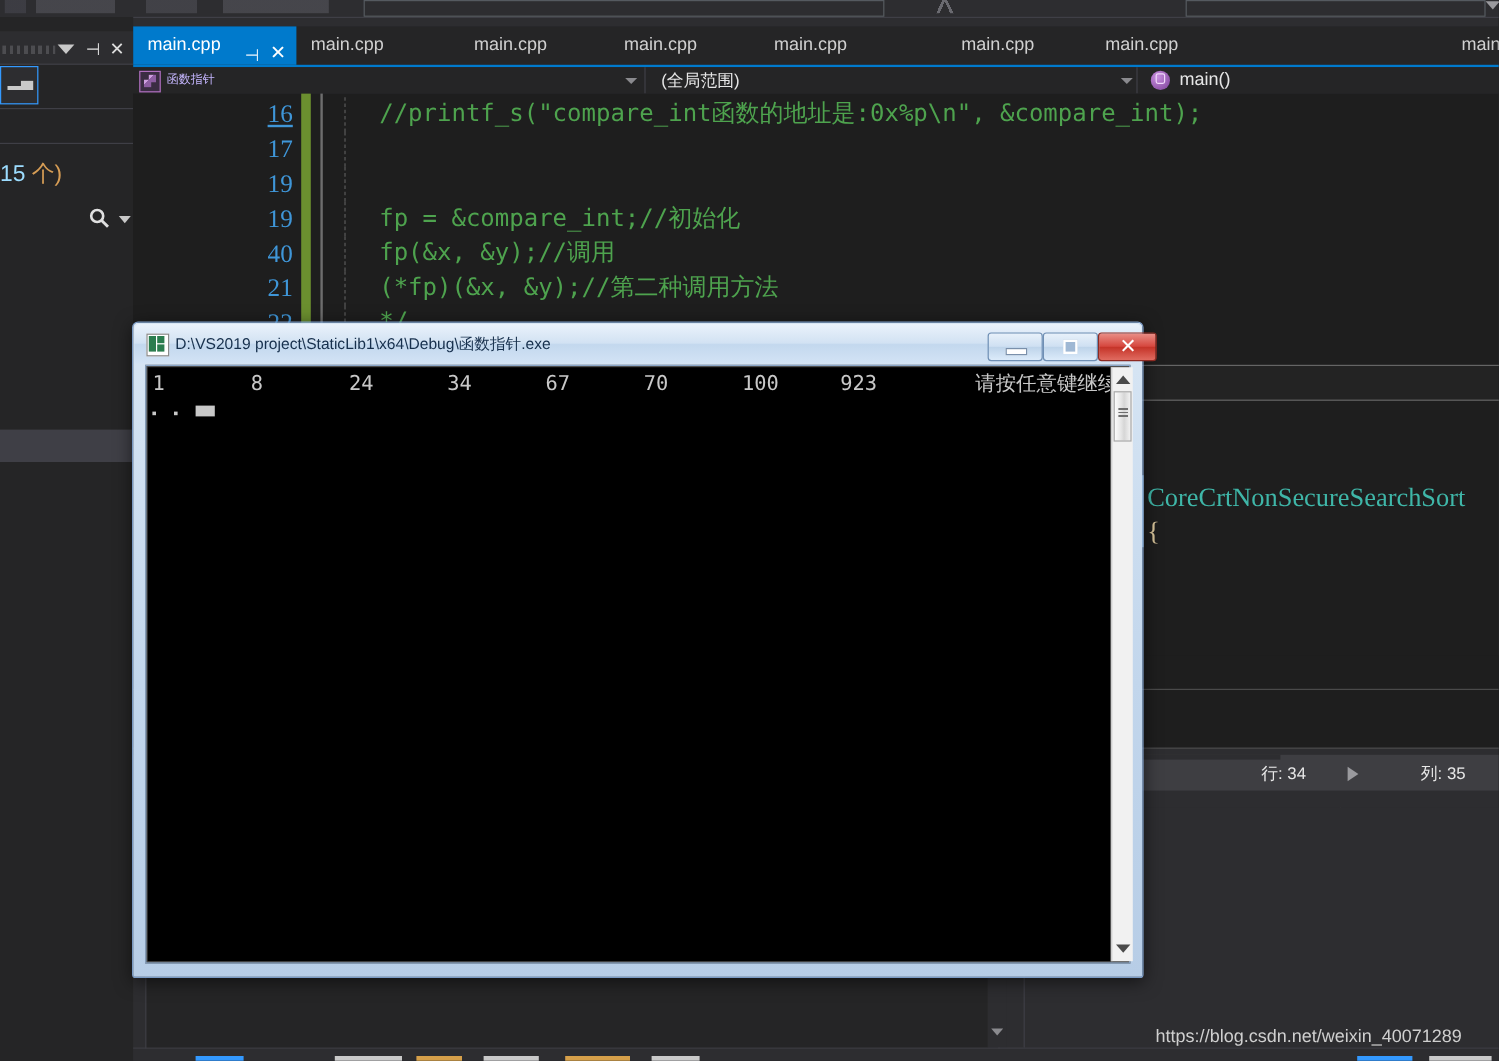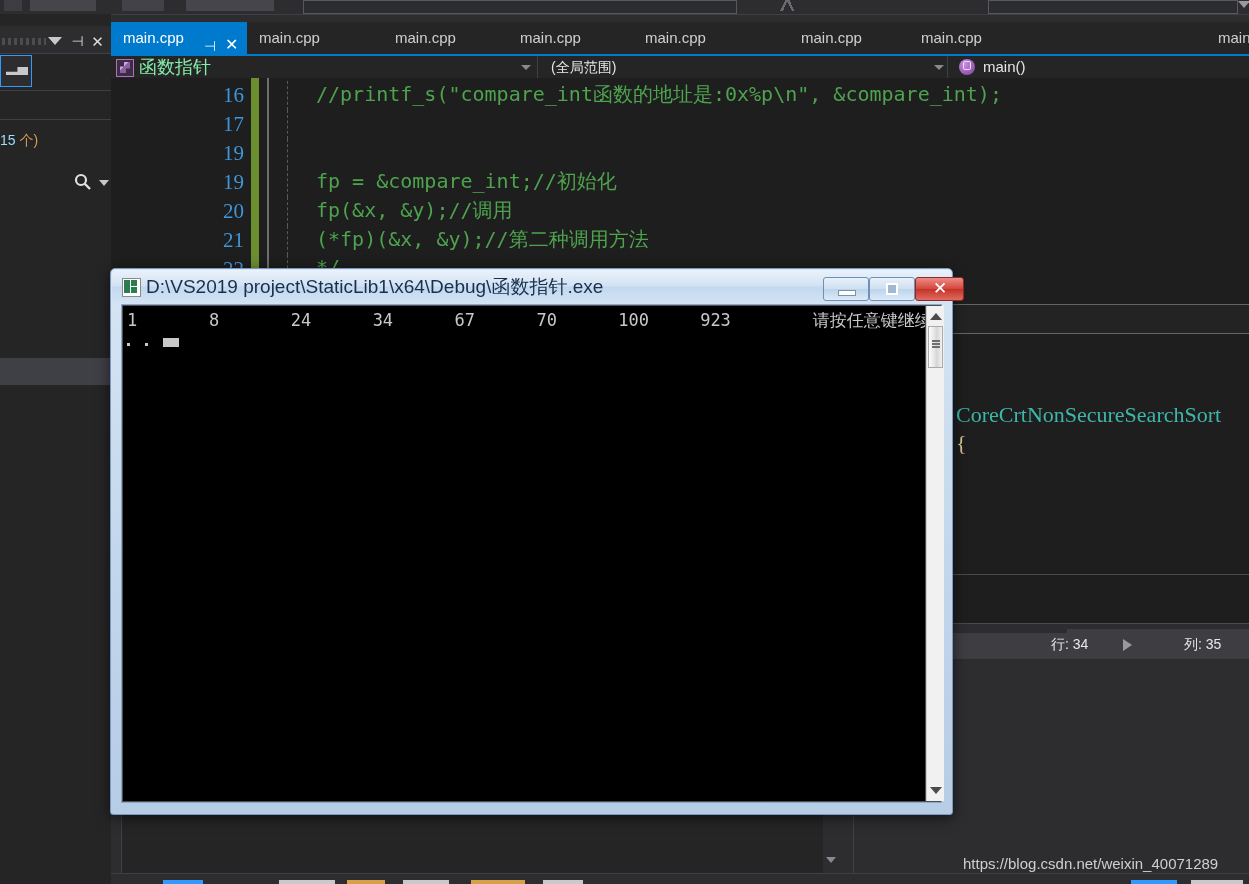--- a/index.html
+++ b/index.html
@@ -31,41 +31,41 @@
   #lp-title-dots{position:absolute;left:2px;top:24px;width:44px;height:7px;
     background:repeating-linear-gradient(to right,#5a5a5e 0 3px,transparent 3px 6px);opacity:.7;}
   #lp-caret{position:absolute;left:48px;top:23px;width:0;height:0;border-left:7px solid transparent;border-right:7px solid transparent;border-top:8px solid #c8c8c8;}
   #lp-pin{position:absolute;left:70px;top:20px;width:15px;height:15px;color:#ddd;font-size:14px;line-height:15px;text-align:center;}
   #lp-close{position:absolute;left:90px;top:20px;width:15px;height:15px;color:#ddd;font-size:15px;line-height:15px;text-align:center;}
   #lp-combo{position:absolute;left:0px;top:41px;width:30px;height:30px;border:1px solid #3399ff;background:#2d2d30;}
   #lp-combo-bar{position:absolute;left:5px;top:11px;width:22px;height:8px;background:#c9c9c9;clip-path:polygon(0 58%,52% 58%,52% 0,100% 0,100% 100%,0 100%);}
   #lp-search{position:absolute;left:0px;top:76px;width:111px;height:28px;background:#252526;border-top:1px solid #3f3f46;border-bottom:1px solid #3f3f46;}
   #lp-search-icon{position:absolute;left:74px;top:82px;width:18px;height:18px;}
   #lp-search-caret{position:absolute;left:99px;top:89px;width:0;height:0;border-left:5px solid transparent;border-right:5px solid transparent;border-top:6px solid #c8c8c8;}
-  #lp-count{position:absolute;left:0px;top:118px;width:111px;height:20px;font-size:14px;color:#9cdcfe;}
+  #lp-count{position:absolute;left:0px;top:118px;width:111px;height:20px;font-size:19px;color:#9cdcfe;}
   #lp-count .paren{color:#d69d55;}
   #lp-rowsel{position:absolute;left:0px;top:344px;width:111px;height:27px;background:#3f3f46;}
 
   
   #tabstrip{position:absolute;left:111px;top:22px;width:1138px;height:32px;background:#252526;}
   .tab{position:absolute;top:0px;height:32px;line-height:32px;color:#d0d0d0;font-size:15px;white-space:nowrap;}
   .tab.active{background:#007acc;color:#ffffff;}
   .tab .label{position:absolute;left:12px;top:0;}
   .tab-pin{position:absolute;top:8px;font-size:14px;color:#e6f2fb;}
   .tab-close{position:absolute;top:7px;font-size:16px;color:#ffffff;}
   #tab-underline{position:absolute;left:111px;top:54px;width:1138px;height:2px;background:#007acc;}
 
   
   #navbar{position:absolute;left:111px;top:56px;width:1138px;height:22px;background:#252526;}
   #nav-sep1{position:absolute;left:426px;top:0;width:1px;height:22px;background:#3f3f46;}
   #nav-sep2{position:absolute;left:836px;top:0;width:1px;height:22px;background:#3f3f46;}
   #nav-icon1{position:absolute;left:5px;top:3px;width:16px;height:16px;border:1px solid #b06fbf;background:#3b2d43;}
   #nav-icon1 .g{position:absolute;left:3px;top:2px;width:10px;height:11px;background:
      linear-gradient(135deg,#cf9fe0 0 40%,#8e5ea3 40% 100%);clip-path:polygon(40% 0,100% 0,100% 60%,60% 60%,60% 100%,0 100%,0 40%,40% 40%);}
-  #nav-text1{position:absolute;left:28px;top:0;line-height:22px;font-size:18px;color:#86efac;}
+  #nav-text1{position:absolute;left:28px;top:0;line-height:22px;font-size:10px;color:#c4b5fd;}
   #nav-caret1{position:absolute;left:410px;top:9px;width:0;height:0;border-left:5px solid transparent;border-right:5px solid transparent;border-top:5px solid #8a8a8e;}
   #nav-text2{position:absolute;left:440px;top:0;line-height:22px;font-size:14px;color:#e6e6e6;}
   #nav-caret2{position:absolute;left:823px;top:9px;width:0;height:0;border-left:5px solid transparent;border-right:5px solid transparent;border-top:5px solid #8a8a8e;}
   #nav-icon2{position:absolute;left:848px;top:3px;width:16px;height:16px;border-radius:50%;background:radial-gradient(circle at 35% 32%,#c98fe0,#7a3f96);}
   #nav-icon2 .dot{position:absolute;left:4px;top:2px;width:8px;height:9px;border:1.4px solid #f0d8fa;border-radius:2px;box-sizing:border-box;}
   #nav-text3{position:absolute;left:872px;top:0;line-height:22px;font-size:15px;color:#e6e6e6;}
 
   
   #editor{position:absolute;left:111px;top:78px;width:1138px;height:545px;background:#1e1e1e;}
   #ed-left-edge{position:absolute;left:0px;top:0px;width:55px;height:545px;background:#1e1e1e;}
@@ -112,21 +112,21 @@
      background:linear-gradient(to bottom,#d8e6f4 0%,#c2d6ec 55%,#b7cde6 100%);
      border:1px solid #7a9ac4;border-radius:5px 5px 3px 3px;
      box-shadow:0 3px 14px rgba(0,0,0,.55);}
   #console-title{position:absolute;left:1px;top:1px;width:839px;height:33px;
      background:linear-gradient(to bottom,#eaf2fb 0%,#d2e2f3 48%,#c3d8ee 52%,#d3e3f5 100%);
      border-radius:4px 4px 0 0;}
   #con-icon{position:absolute;left:10px;top:8px;width:17px;height:17px;background:#ffffff;border:1px solid #8a8a8a;}
   #con-icon .a{position:absolute;left:1px;top:1px;width:6px;height:13px;background:#2b7d4f;}
   #con-icon .b{position:absolute;left:8px;top:1px;width:6px;height:6px;background:#2b7d4f;}
   #con-icon .c{position:absolute;left:8px;top:8px;width:6px;height:6px;background:#2b7d4f;}
-  #con-title-text{position:absolute;left:34px;top:0;height:33px;line-height:33px;font-size:19px;color:#17304d;white-space:nowrap;}
+  #con-title-text{position:absolute;left:34px;top:0;height:33px;line-height:33px;font-size:13px;color:#17304d;white-space:nowrap;}
   .winbtn{position:absolute;top:7px;height:22px;border:1px solid #6f8fb4;border-radius:3px;}
   #btn-min{left:711px;width:44px;background:linear-gradient(to bottom,#e8f1fa,#cfe0f2 48%,#bed4ea 52%,#dcebfa);}
   #btn-min .glyph{position:absolute;left:14px;top:12px;width:16px;height:4px;background:#ffffff;border:1px solid #7a90ab;}
   #btn-max{left:757px;width:44px;background:linear-gradient(to bottom,#e8f1fa,#cfe0f2 48%,#bed4ea 52%,#dcebfa);}
   #btn-max .glyph{position:absolute;left:16px;top:5px;width:12px;height:12px;border:2px solid #ffffff;box-sizing:border-box;background:#9fb8d4;}
   #btn-close{left:803px;width:47px;background:linear-gradient(to bottom,#e98d86,#d6483f 48%,#c53429 52%,#e06b60);border-color:#8d2a22;}
   #btn-close .glyph{position:absolute;left:14px;top:2px;width:20px;height:18px;color:#ffffff;font-size:17px;line-height:18px;text-align:center;font-weight:bold;}
   #con-client{position:absolute;left:10px;top:35px;width:821px;height:499px;background:#4f4f4f;border:1px solid #8ba7c9;box-sizing:border-box;}
   #con-screen{position:absolute;left:1px;top:1px;width:802px;height:495px;background:#000000;overflow:hidden;}
   #con-line1{position:absolute;left:4px;top:3px;height:22px;line-height:22px;
@@ -228,31 +228,31 @@
     <div id="ed-changebar">
       <div class="seg" style="top:0px;height:252px;"></div>
       <div class="seg" style="top:258px;height:18px;"></div>
     </div>
     <div id="ed-vline"></div>
     <div id="sel-box"></div>
     <div id="ed-teal-bar"></div>
     <div id="ed-teal1">CoreCrtNonSecureSearchSort</div>
     <div id="ed-brace">{</div>
     <div id="ed-hsep1"></div>
-  <div class="ln" style="top: 5px;">16</div>
+  <div class="ln" style="top: 5px; text-decoration: underline;">16</div>
       <div class="code" style="top: 3px;">//printf_s("compare_int函数的地址是:0x%p\n", &amp;compare_int);</div>
       <div class="guide" style="top: 3px; height: 29px;"></div>
       <div class="ln" style="top: 34px;">17</div>
       <div class="guide" style="top: 32px; height: 29px;"></div>
       <div class="ln" style="top: 63px;">19</div>
       <div class="guide" style="top: 61px; height: 29px;"></div>
       <div class="ln" style="top: 92px;">19</div>
       <div class="code" style="top: 90px;">fp = &amp;compare_int;//初始化</div>
       <div class="guide" style="top: 90px; height: 29px;"></div>
-      <div class="ln" style="top: 121px;">20</div>
+      <div class="ln" style="top: 121px;">40</div>
       <div class="code" style="top: 119px;">fp(&amp;x, &amp;y);//调用</div>
       <div class="guide" style="top: 119px; height: 29px;"></div>
       <div class="ln" style="top: 150px;">21</div>
       <div class="code" style="top: 148px;">(*fp)(&amp;x, &amp;y);//第二种调用方法</div>
       <div class="guide" style="top: 148px; height: 29px;"></div>
       <div class="ln" style="top: 179px;">22</div>
       <div class="code" style="top: 177px;">*/</div>
       <div class="guide" style="top: 177px; height: 29px;"></div>
     </div>
 

